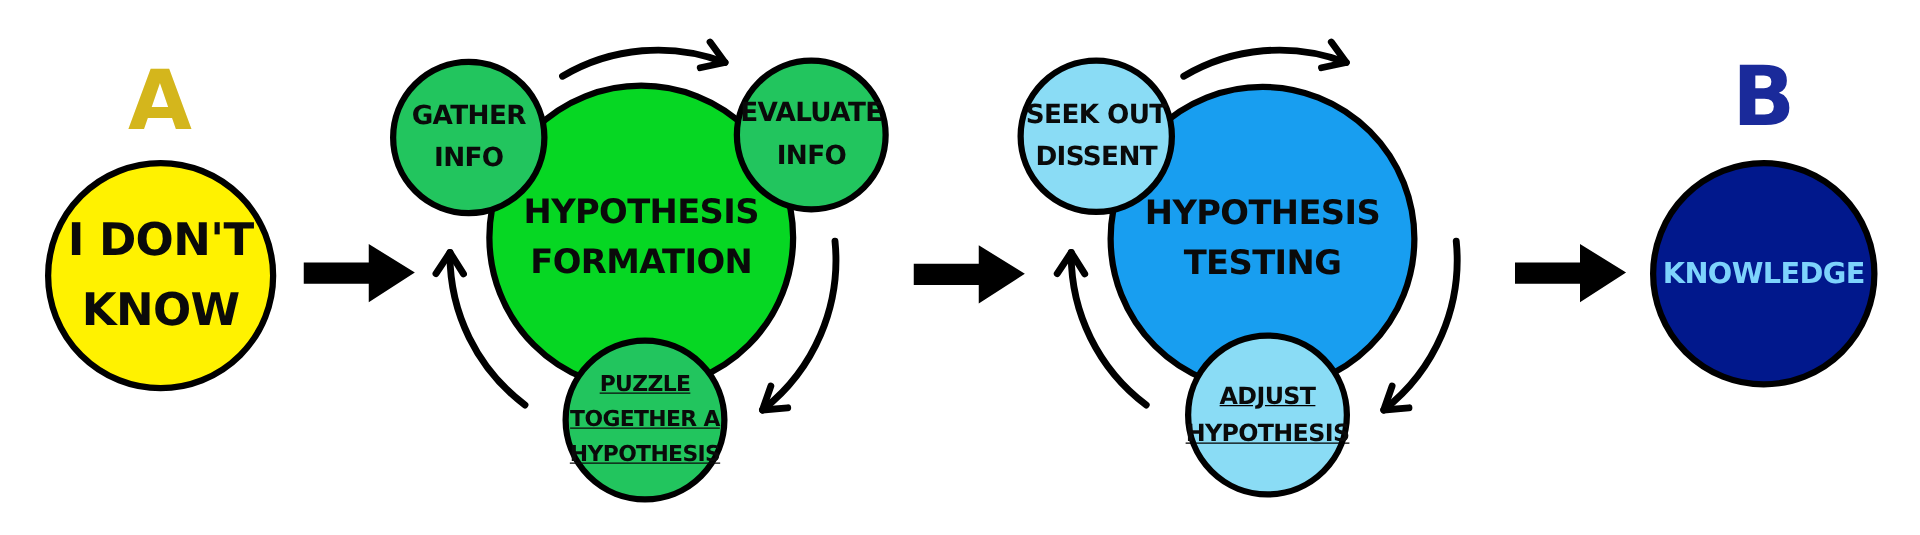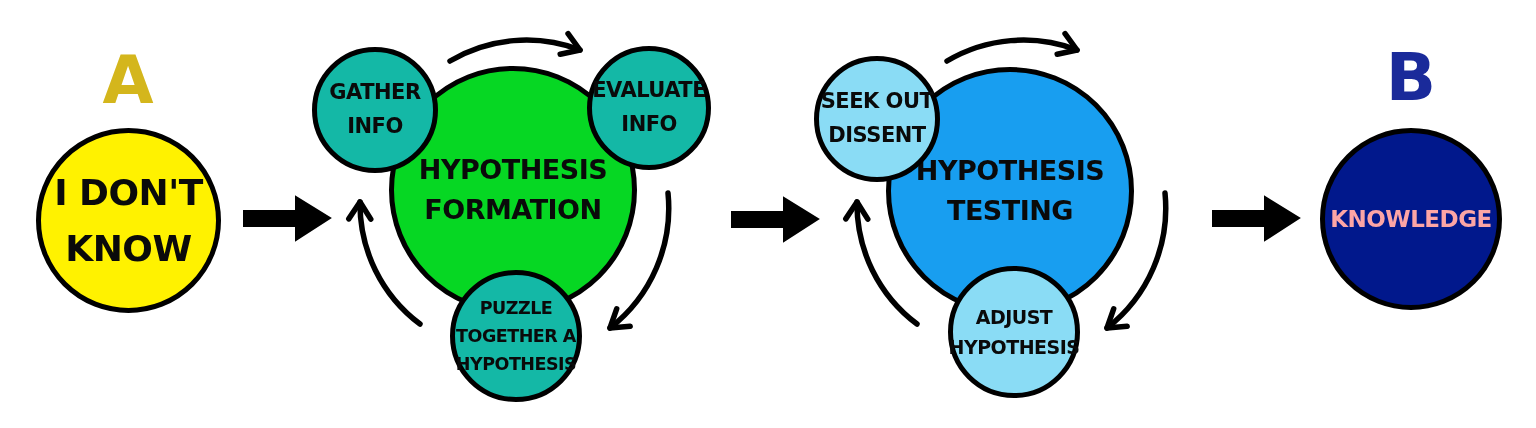--- a/index.html
+++ b/index.html
@@ -51,32 +51,32 @@
     color: #0a0a0a;
     letter-spacing: -0.5px;
   }
   
   .start-circle   { left: 36px;  top: 128px; width: 185px; height: 185px; background: #FFF200; z-index: 2; }
   .start-circle .circle-text { font-size: 36px; line-height: 1.55; }
   .formation-circle { left: 389px; top: 66px; width: 248px; height: 248px; background: #06D723; z-index: 1; }
   .testing-circle   { left: 886px; top: 67px; width: 248px; height: 248px; background: #189EF0; z-index: 1; }
   .formation-circle .circle-text, .testing-circle .circle-text { font-size: 27px; line-height: 1.5; }
   .end-circle     { left: 1320px; top: 128px; width: 182px; height: 182px; background: #01188C; z-index: 2; }
-  .end-circle .circle-text { font-size: 23px; color: #fca5a5; letter-spacing: -0.5px; }
+  .end-circle .circle-text { font-size: 23px; color: #7dd3fc; letter-spacing: -0.5px; }
   
-  .satellite { background: #14b8a6; z-index: 2; }
+  .satellite { background: #22c55e; z-index: 2; }
   .satellite .circle-text { font-size: 21px; line-height: 1.6; }
   .sat-blue { background: #8ADCF5; }
   .sat-gather   { left: 312px;  top: 47px;  width: 126px; height: 126px; }
   .sat-evaluate { left: 587px;  top: 46px;  width: 124px; height: 124px; justify-content: flex-end; }
   .sat-puzzle   { left: 450px;  top: 270px; width: 132px; height: 132px; }
-  .sat-puzzle .circle-text { font-size: 17.5px; line-height: 1.6; }
-  .sat-seek     { left: 814px;  top: 56px;  width: 126px; height: 126px; }
+  .sat-puzzle .circle-text { font-size: 17.5px; line-height: 1.6; text-decoration: underline; }
+  .sat-seek     { left: 814px;  top: 46px;  width: 126px; height: 126px; }
   .sat-reflect  { left: 1085px; top: 44px;  width: 126px; height: 126px; }
-  .sat-adjust   { left: 948px;  top: 266px; width: 132px; height: 132px; }
+  .sat-adjust   { left: 948px;  top: 266px; width: 132px; height: 132px; text-decoration: underline; }
   .sat-adjust .circle-text { font-size: 19px; line-height: 1.6; }
   
   .stage-letter {
     position: absolute;
     font-size: 66px;
     font-weight: bold;
     line-height: 1;
     z-index: 2;
   }
   .stage-a { left: 96px;  top: 48px; width: 64px; text-align: center; color: #D4B61C; }

